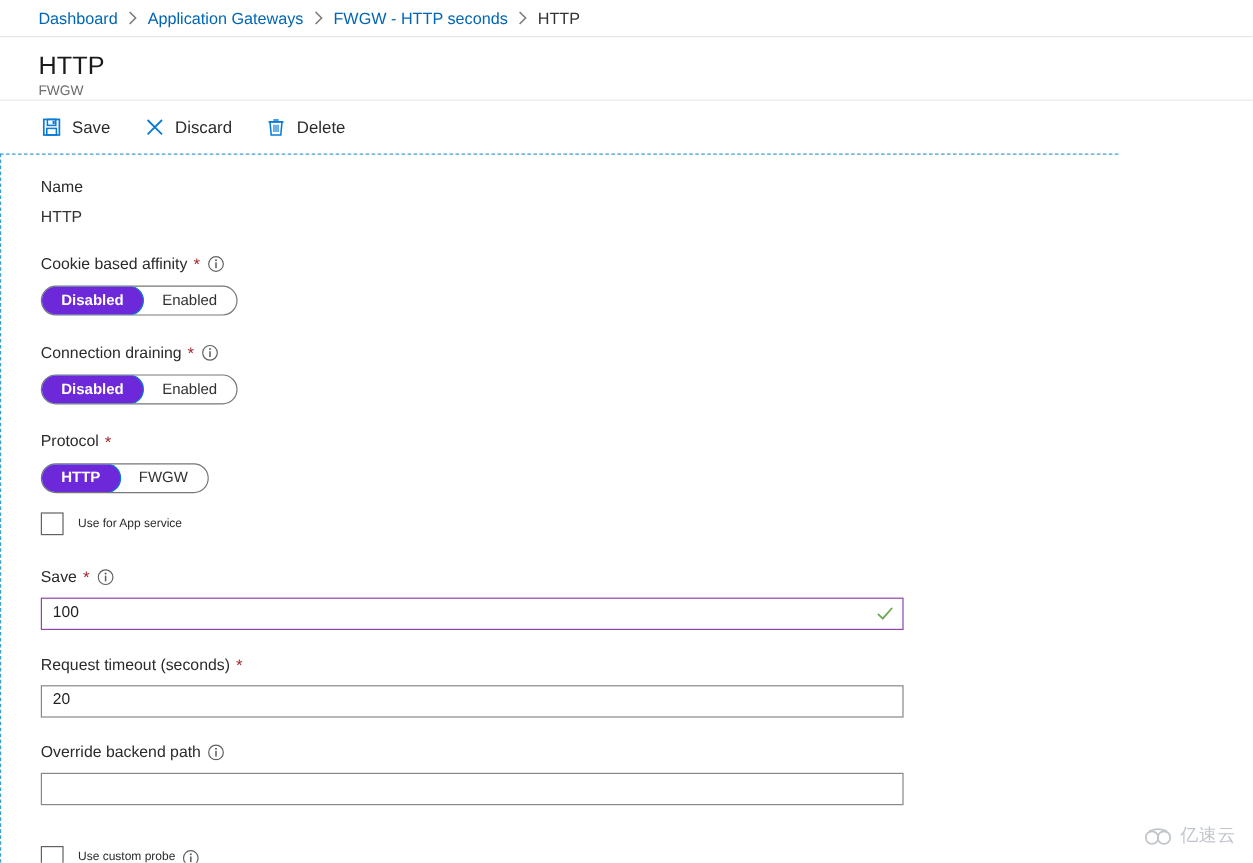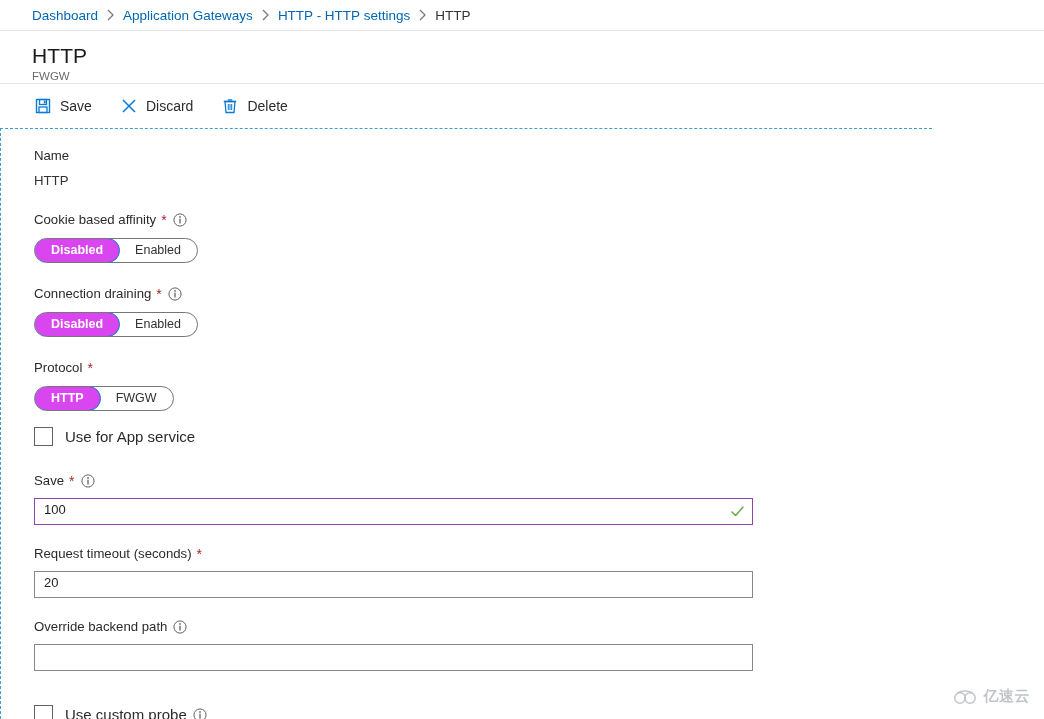--- a/index.html
+++ b/index.html
@@ -135,42 +135,42 @@
     justify-content: center;
     font-size: 12.5px;
     color: #323130;
     padding: 0 16px;
     line-height: 23px;
     white-space: nowrap;
     border-radius: 13px;
     cursor: pointer;
   }
   .toggle-opt.selected {
-    background: #d946ef;
+    background: #6d28d9;
     color: #ffffff;
     font-weight: 600;
     margin: -1px;
     border: 1px solid #0a7bd4;
   }
 
   
   .checkbox-row {
     display: flex;
     align-items: center;
     margin-top: 16px;
   }
   .checkbox-box {
     width: 19px; height: 19px;
     border: 1px solid #626262;
     background: #ffffff;
     flex: none;
     cursor: pointer;
   }
   .checkbox-label {
-    font-size: 15px;
+    font-size: 10px;
     color: #2b2b2b;
     margin-left: 12px;
     line-height: 17px;
     display: flex;
     align-items: center;
     white-space: nowrap;
     cursor: pointer;
   }
 
   
@@ -208,21 +208,20 @@
   .gap-20 { height: 20px; }
 
   
   .watermark {
     position: absolute;
     right: 14px; bottom: 14px;
     display: flex;
     align-items: center;
     gap: 5px;
     opacity: 0.62;
-    font-weight: bold;
   }
   .watermark svg { display: block; }
   .watermark-text {
     font-size: 15px;
     color: #9aa3ad;
     font-family: "DejaVu Sans", sans-serif;
     letter-spacing: 0.5px;
     line-height: 17px;
   }
 </style>
@@ -237,21 +236,21 @@
       <svg width="9" height="12" viewBox="0 0 9 12">
           <path d="M2 1 L7 6 L2 11" fill="none" stroke="#7a7a7a" stroke-width="1.3"></path>
         </svg>
     </span>
     <span class="crumb">Application Gateways</span>
     <span class="crumb-sep">
       <svg width="9" height="12" viewBox="0 0 9 12">
           <path d="M2 1 L7 6 L2 11" fill="none" stroke="#7a7a7a" stroke-width="1.3"></path>
         </svg>
     </span>
-    <span class="crumb">HTTP - HTTP settings</span>
+    <span class="crumb">FWGW - HTTP seconds</span>
     <span class="crumb-sep">
       <svg width="9" height="12" viewBox="0 0 9 12">
           <path d="M2 1 L7 6 L2 11" fill="none" stroke="#7a7a7a" stroke-width="1.3"></path>
         </svg>
     </span>
     <span class="crumb current">HTTP</span>
   </div>
 
   <div class="title-block">
     <div class="title-main">HTTP</div>

